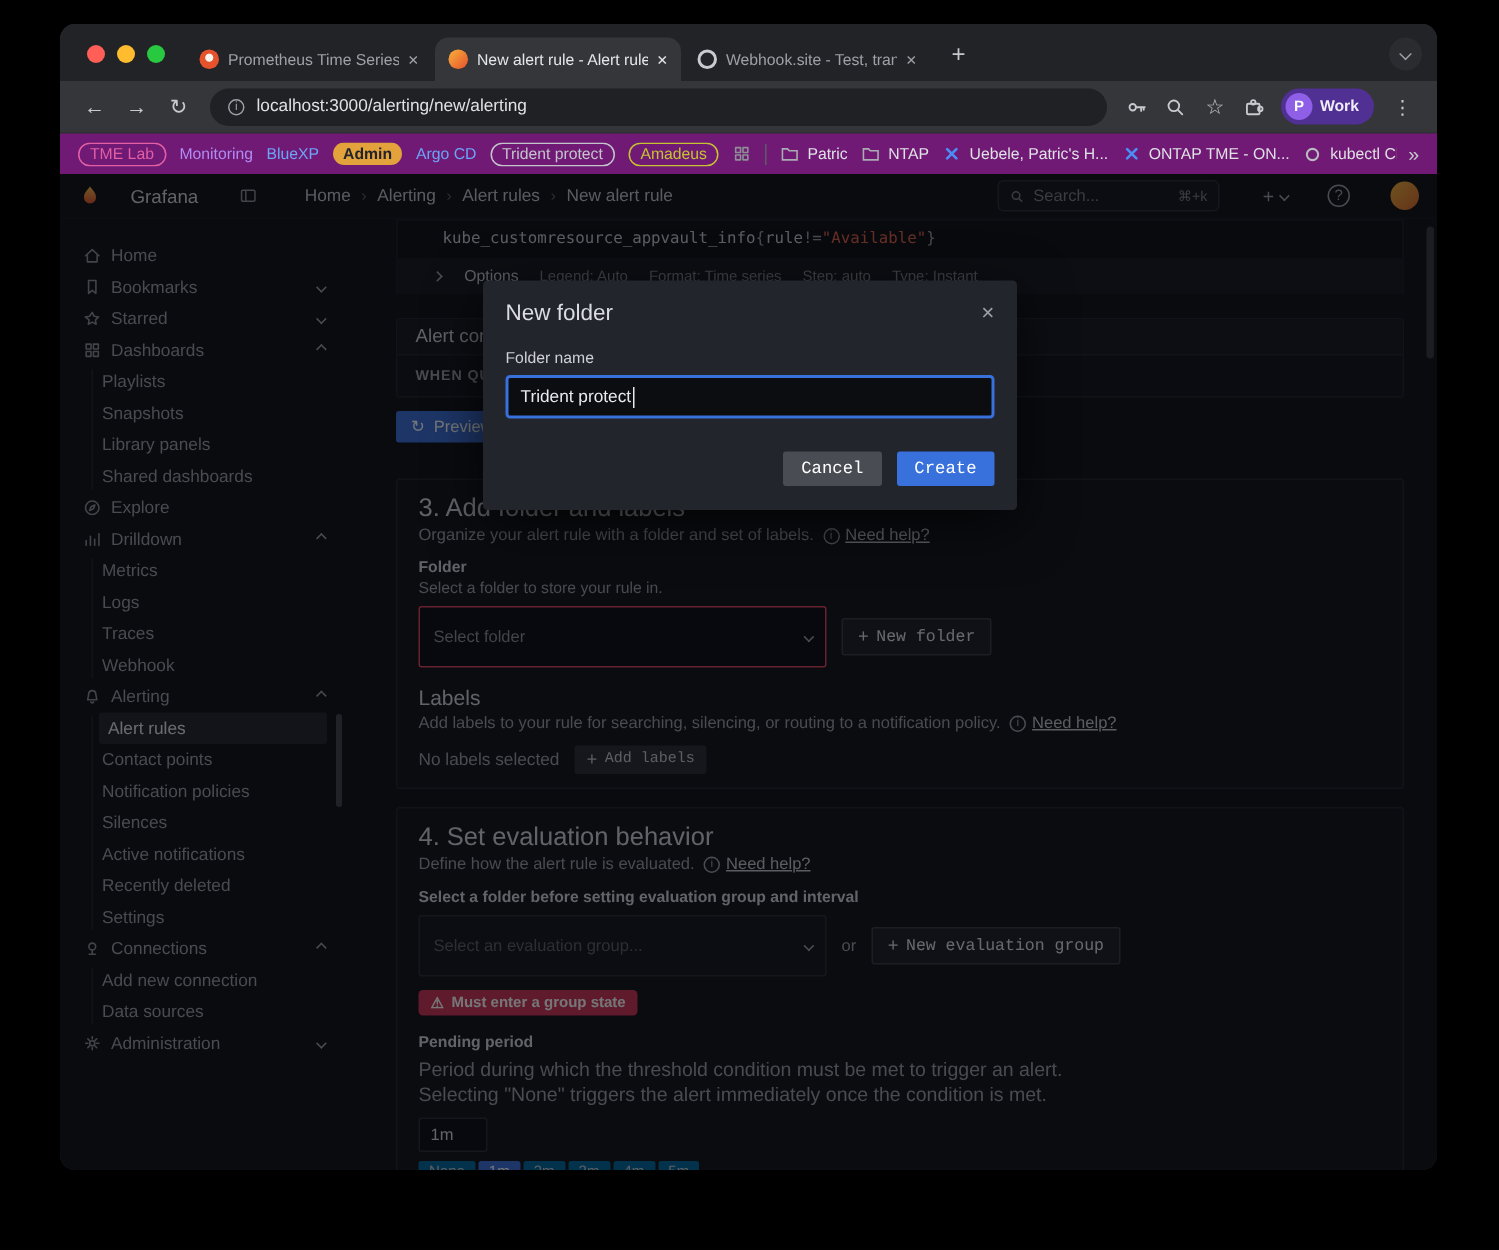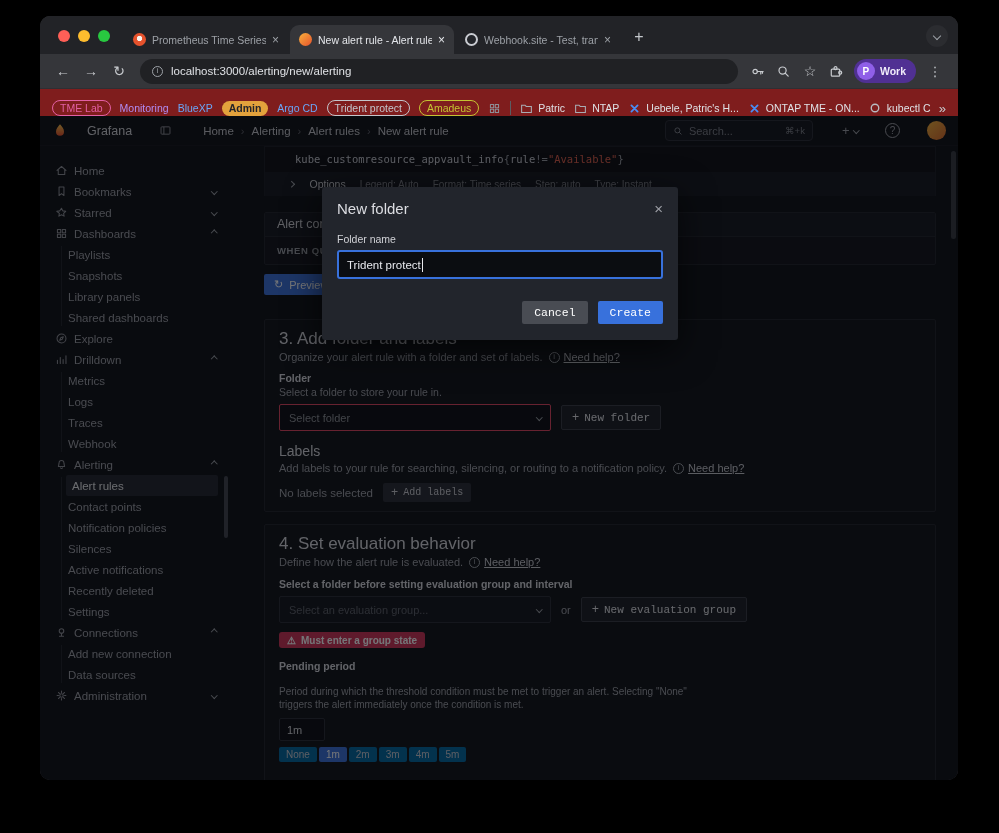--- a/index.html
+++ b/index.html
@@ -42,21 +42,21 @@
     line-height:1;align-items:center;justify-content:center;flex:none}
   .url{color:#dfe1e5;font-size:11.5px;white-space:nowrap;overflow:hidden}
   .tb-icon{width:24px;height:24px;display:flex;align-items:center;justify-content:center;color:#c7cace}
   .star{font-size:14px}
   .profile-chip{height:24px;border-radius:12px;background:#503093;display:flex;align-items:center;gap:5px;padding:0 10px 0 3px;margin:0 4px}
   .pc-avatar{width:18px;height:18px;border-radius:50%;background:#8f5fe8;color:#fff;font-size:10px;display:flex;align-items:center;justify-content:center;font-weight:bold}
   .pc-label{color:#f0ecfa;font-size:10.5px;font-weight:bold}
   .dots{font-size:13px}
 
   
-  .bookmarks{height:28px;background:#7f1d1d;display:flex;align-items:flex-end;padding:0 12px;flex:none;border-top:1px solid #2e2f33}
+  .bookmarks{height:28px;background:#701a75;display:flex;align-items:center;padding:0 12px;flex:none;border-top:1px solid #2e2f33}
   .bm-items{display:flex;align-items:center;gap:9px;font-size:10.5px;color:#dfe1e5;overflow:hidden;flex:1;min-width:0}
   .bm{display:flex;align-items:center;gap:5px;white-space:nowrap}
   .bm .pill{border:1px solid;border-radius:8px;padding:1px 7px}
   .bm .pillf{border-radius:8px;padding:1.5px 7px;font-weight:bold}
   .bm-sep{width:1px;height:14px;background:#5a5d63;flex:none}
   .bm-overflow{margin-left:8px;color:#c7cace;font-size:13px;flex:none}
 
   
   .app{flex:1;position:relative;background:#111217;overflow:hidden;min-height:0}
   .gf-header{height:30px;display:flex;align-items:center;gap:19px;padding:0 12px;border-bottom:1px solid #17181e}
@@ -104,39 +104,39 @@
 
   .panel{margin-top:24px;border:1px solid #22242b;border-radius:2px;padding:9px 14px;background:#13151a}
   .panel h2{font-size:17px;font-weight:500;color:#d5d6db;line-height:19px}
   .panel h3{font-size:14px;font-weight:500;color:#d5d6db;margin-top:12px}
   .sub{margin-top:2px;font-size:11px;color:#9d9fa6;display:flex;align-items:center;gap:6px;line-height:14px}
   .help-link{display:inline-flex;align-items:center;gap:4px;color:#c6c7cd}
   .help-link u{text-decoration:underline}
   .f-label{margin-top:8px;font-size:10.5px;font-weight:bold;color:#d5d6db;line-height:13px}
   .f-hint{margin-top:1px;font-size:10.5px;color:#9d9fa6;line-height:13px}
   .row{margin-top:5px;display:flex;align-items:center}
-  .select{width:272px;height:27px;background:#0e0f14;border:1px solid #2c2e36;border-radius:2px;display:flex;align-items:center;
+  .select{width:272px;height:41px;background:#0e0f14;border:1px solid #2c2e36;border-radius:2px;display:flex;align-items:center;
     padding:0 9px;font-size:11px;color:#8e9097}
   .select .chev{margin-left:auto}
   .select.error{border-color:#e0455f}
   .select.disabled{background:#16171d;color:#5e616a}
   .btn{display:inline-flex;align-items:center;gap:5px;border-radius:2px;font-size:11px;border:none;font-family:Liberation Mono, monospace;color:#fff}
   .btn.ghost{height:25px;padding:0 10px;background:#1e2027;border:1px solid #3a3d45;color:#e0e1e5;margin-left:10px}
   .btn.mini{height:19px;padding:0 8px;background:#2c2e35;color:#c9cad1;font-size:10px;margin-left:10px}
   .btn.secondary{background:#494c53;padding:5px 12px;font-size:11.5px}
   .btn.primary{background:#3871dc;padding:5px 12px;font-size:11.5px}
   .plus{font-size:12px}
   .no-labels{font-size:11.5px;color:#9d9fa6}
   .labels-row{margin-top:8px}
   .or{margin:0 10px;font-size:11px;color:#9d9fa6}
   .badge-error{margin-top:9px;display:inline-flex;align-items:center;gap:5px;background:#cf3357;color:#fff;font-size:10px;
     font-weight:bold;padding:2.5px 8px;border-radius:3px}
   .warn{font-size:10px}
   .bold-label{margin-top:12px;font-size:10.5px;font-weight:bold;color:#d5d6db;line-height:13px}
-  .desc{margin-top:12px;font-size:10px;color:#9d9fa6;line-height:1.32;max-width:430px}
+  .desc{margin-top:2px;font-size:13px;color:#9d9fa6;line-height:1.32;max-width:430px}
   .ti{margin-top:7px;width:46px;height:23px;background:#0e0f14;border:1px solid #2c2e36;border-radius:2px;display:flex;
     align-items:center;padding:0 7px;font-size:11px;color:#d5d6db}
   .seg-group{margin-top:6px;display:flex;gap:2px}
   .seg{padding:2px 7px;background:#0369a1;color:#c9cad1;font-size:10px;border-radius:2px}
   .seg.active{background:#3d71d9;color:#fff}
   .mt20{margin-top:20px}
 
   
   .backdrop{position:absolute;inset:0;background:rgba(4,5,9,.55);z-index:5}
   .modal{position:absolute;left:282px;top:71px;width:356px;background:#22252c;border-radius:3px;z-index:6;

